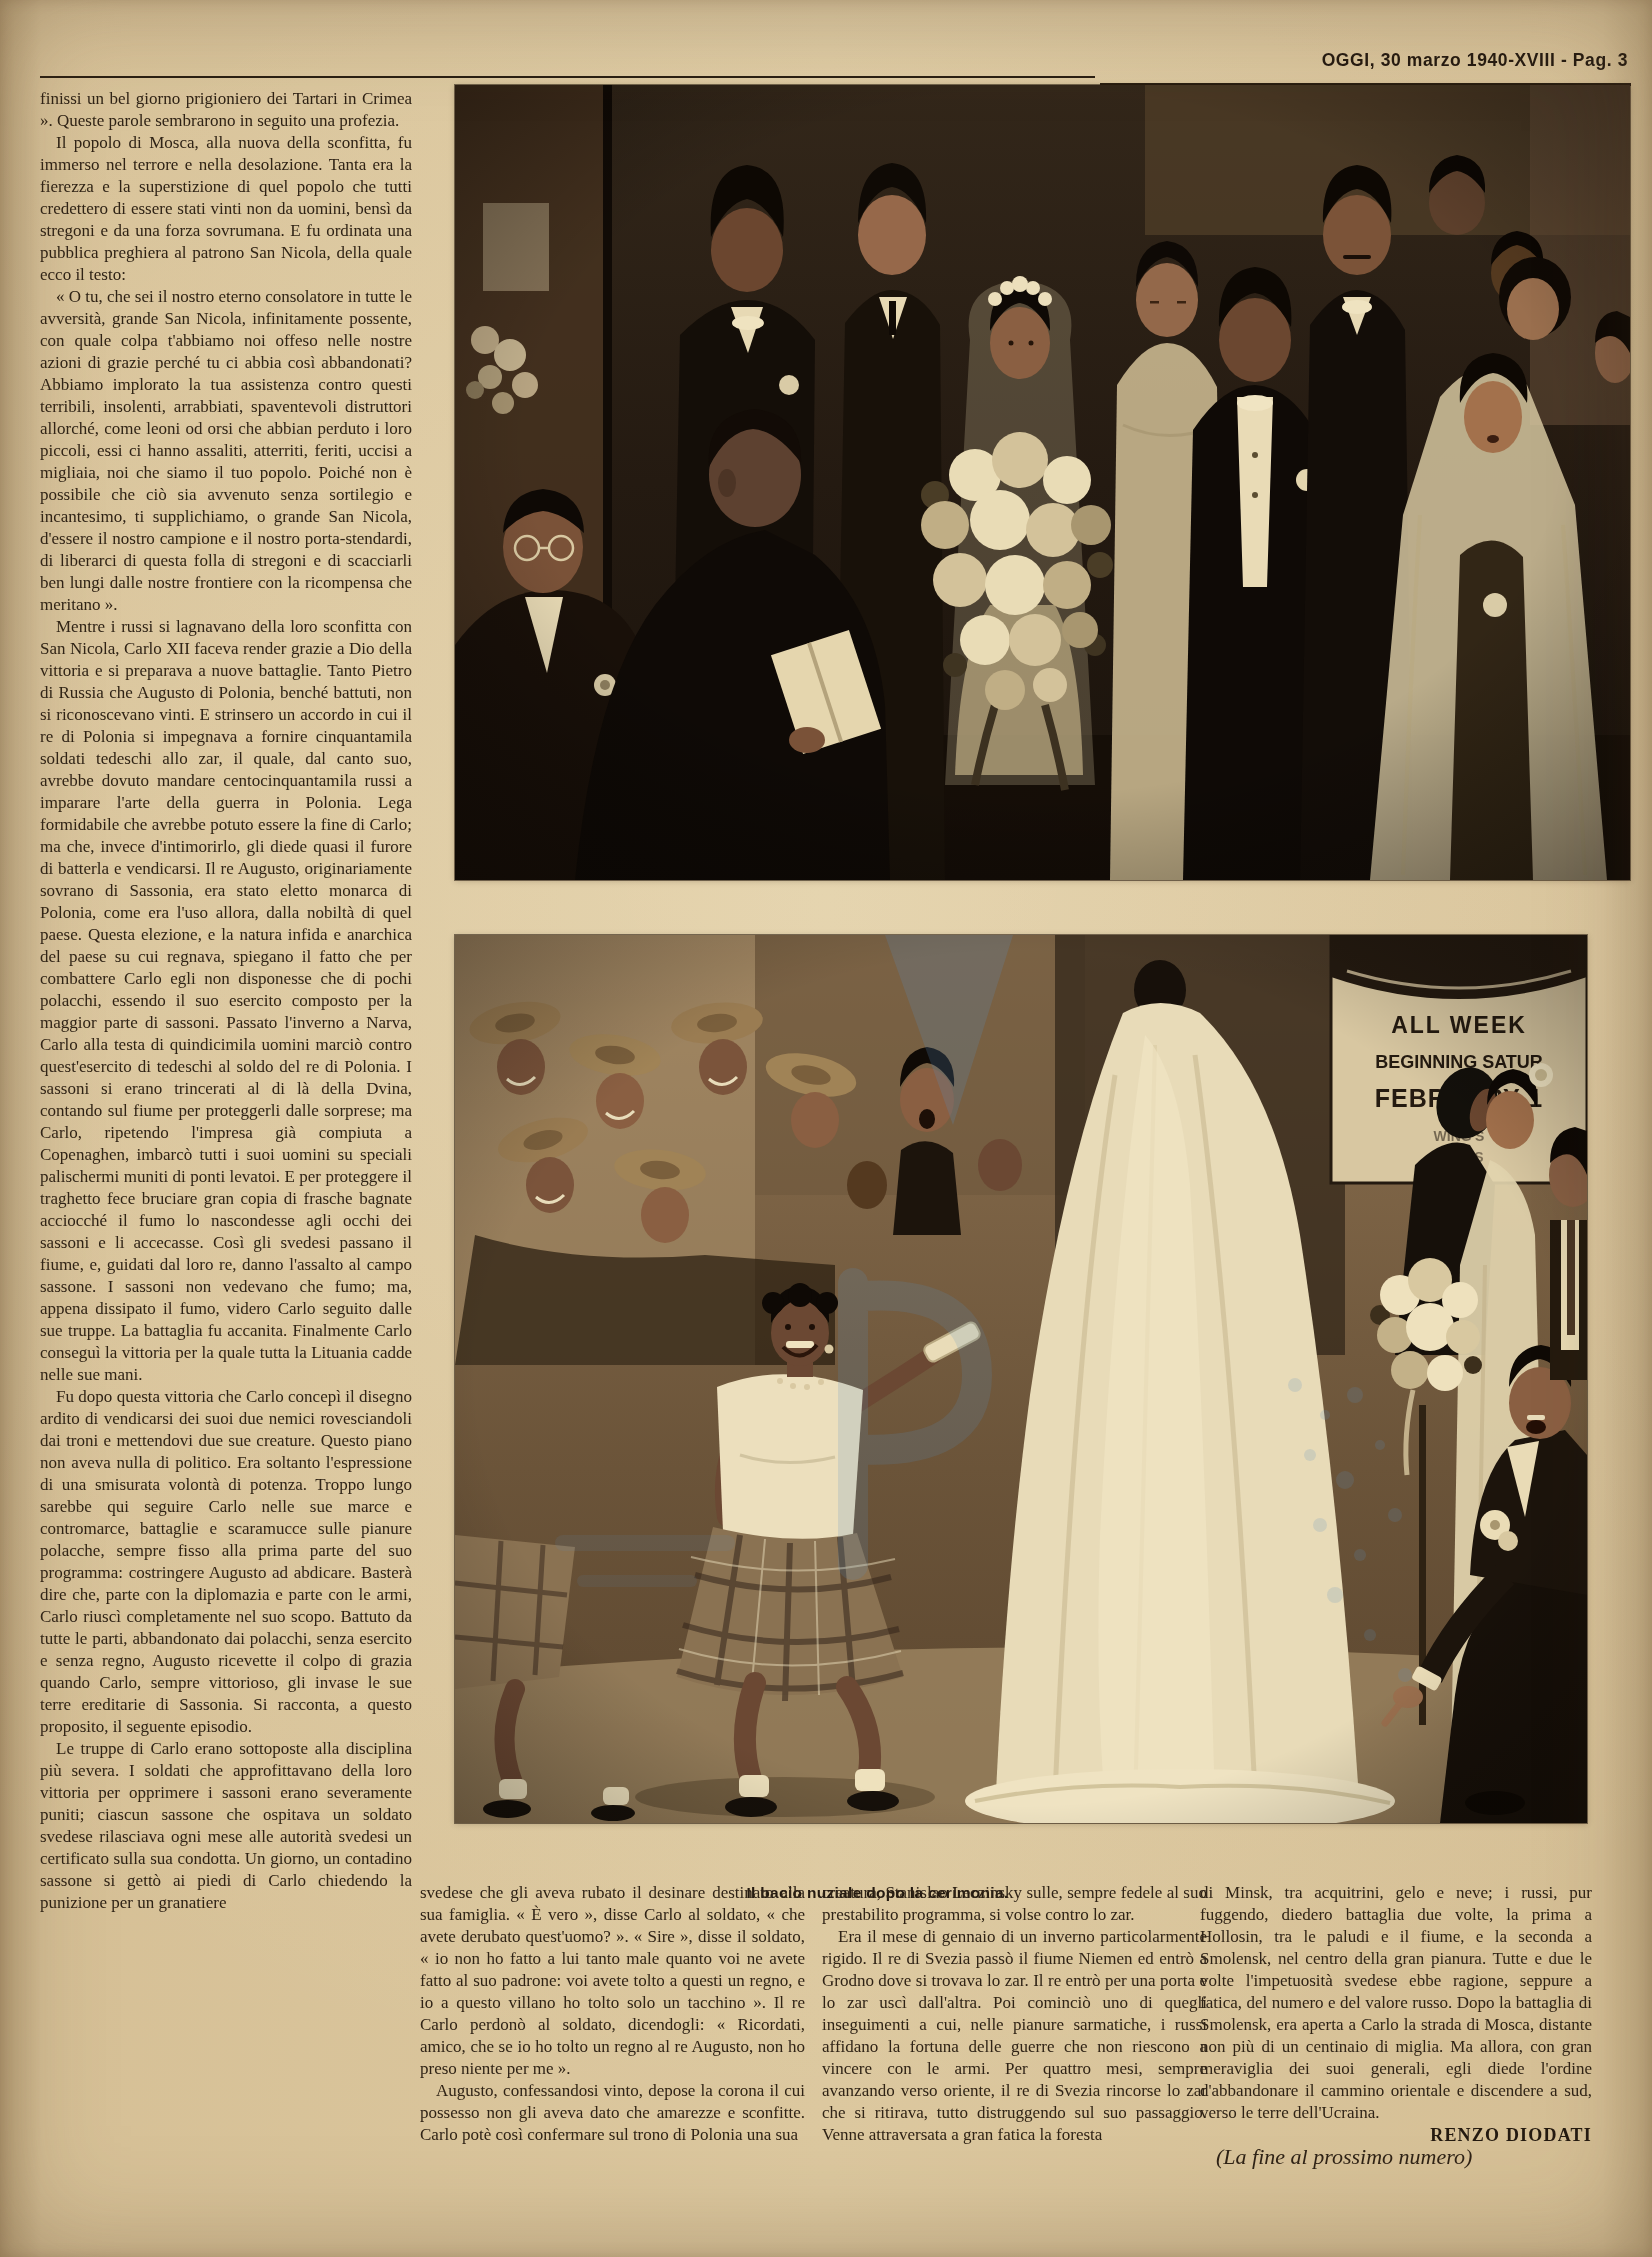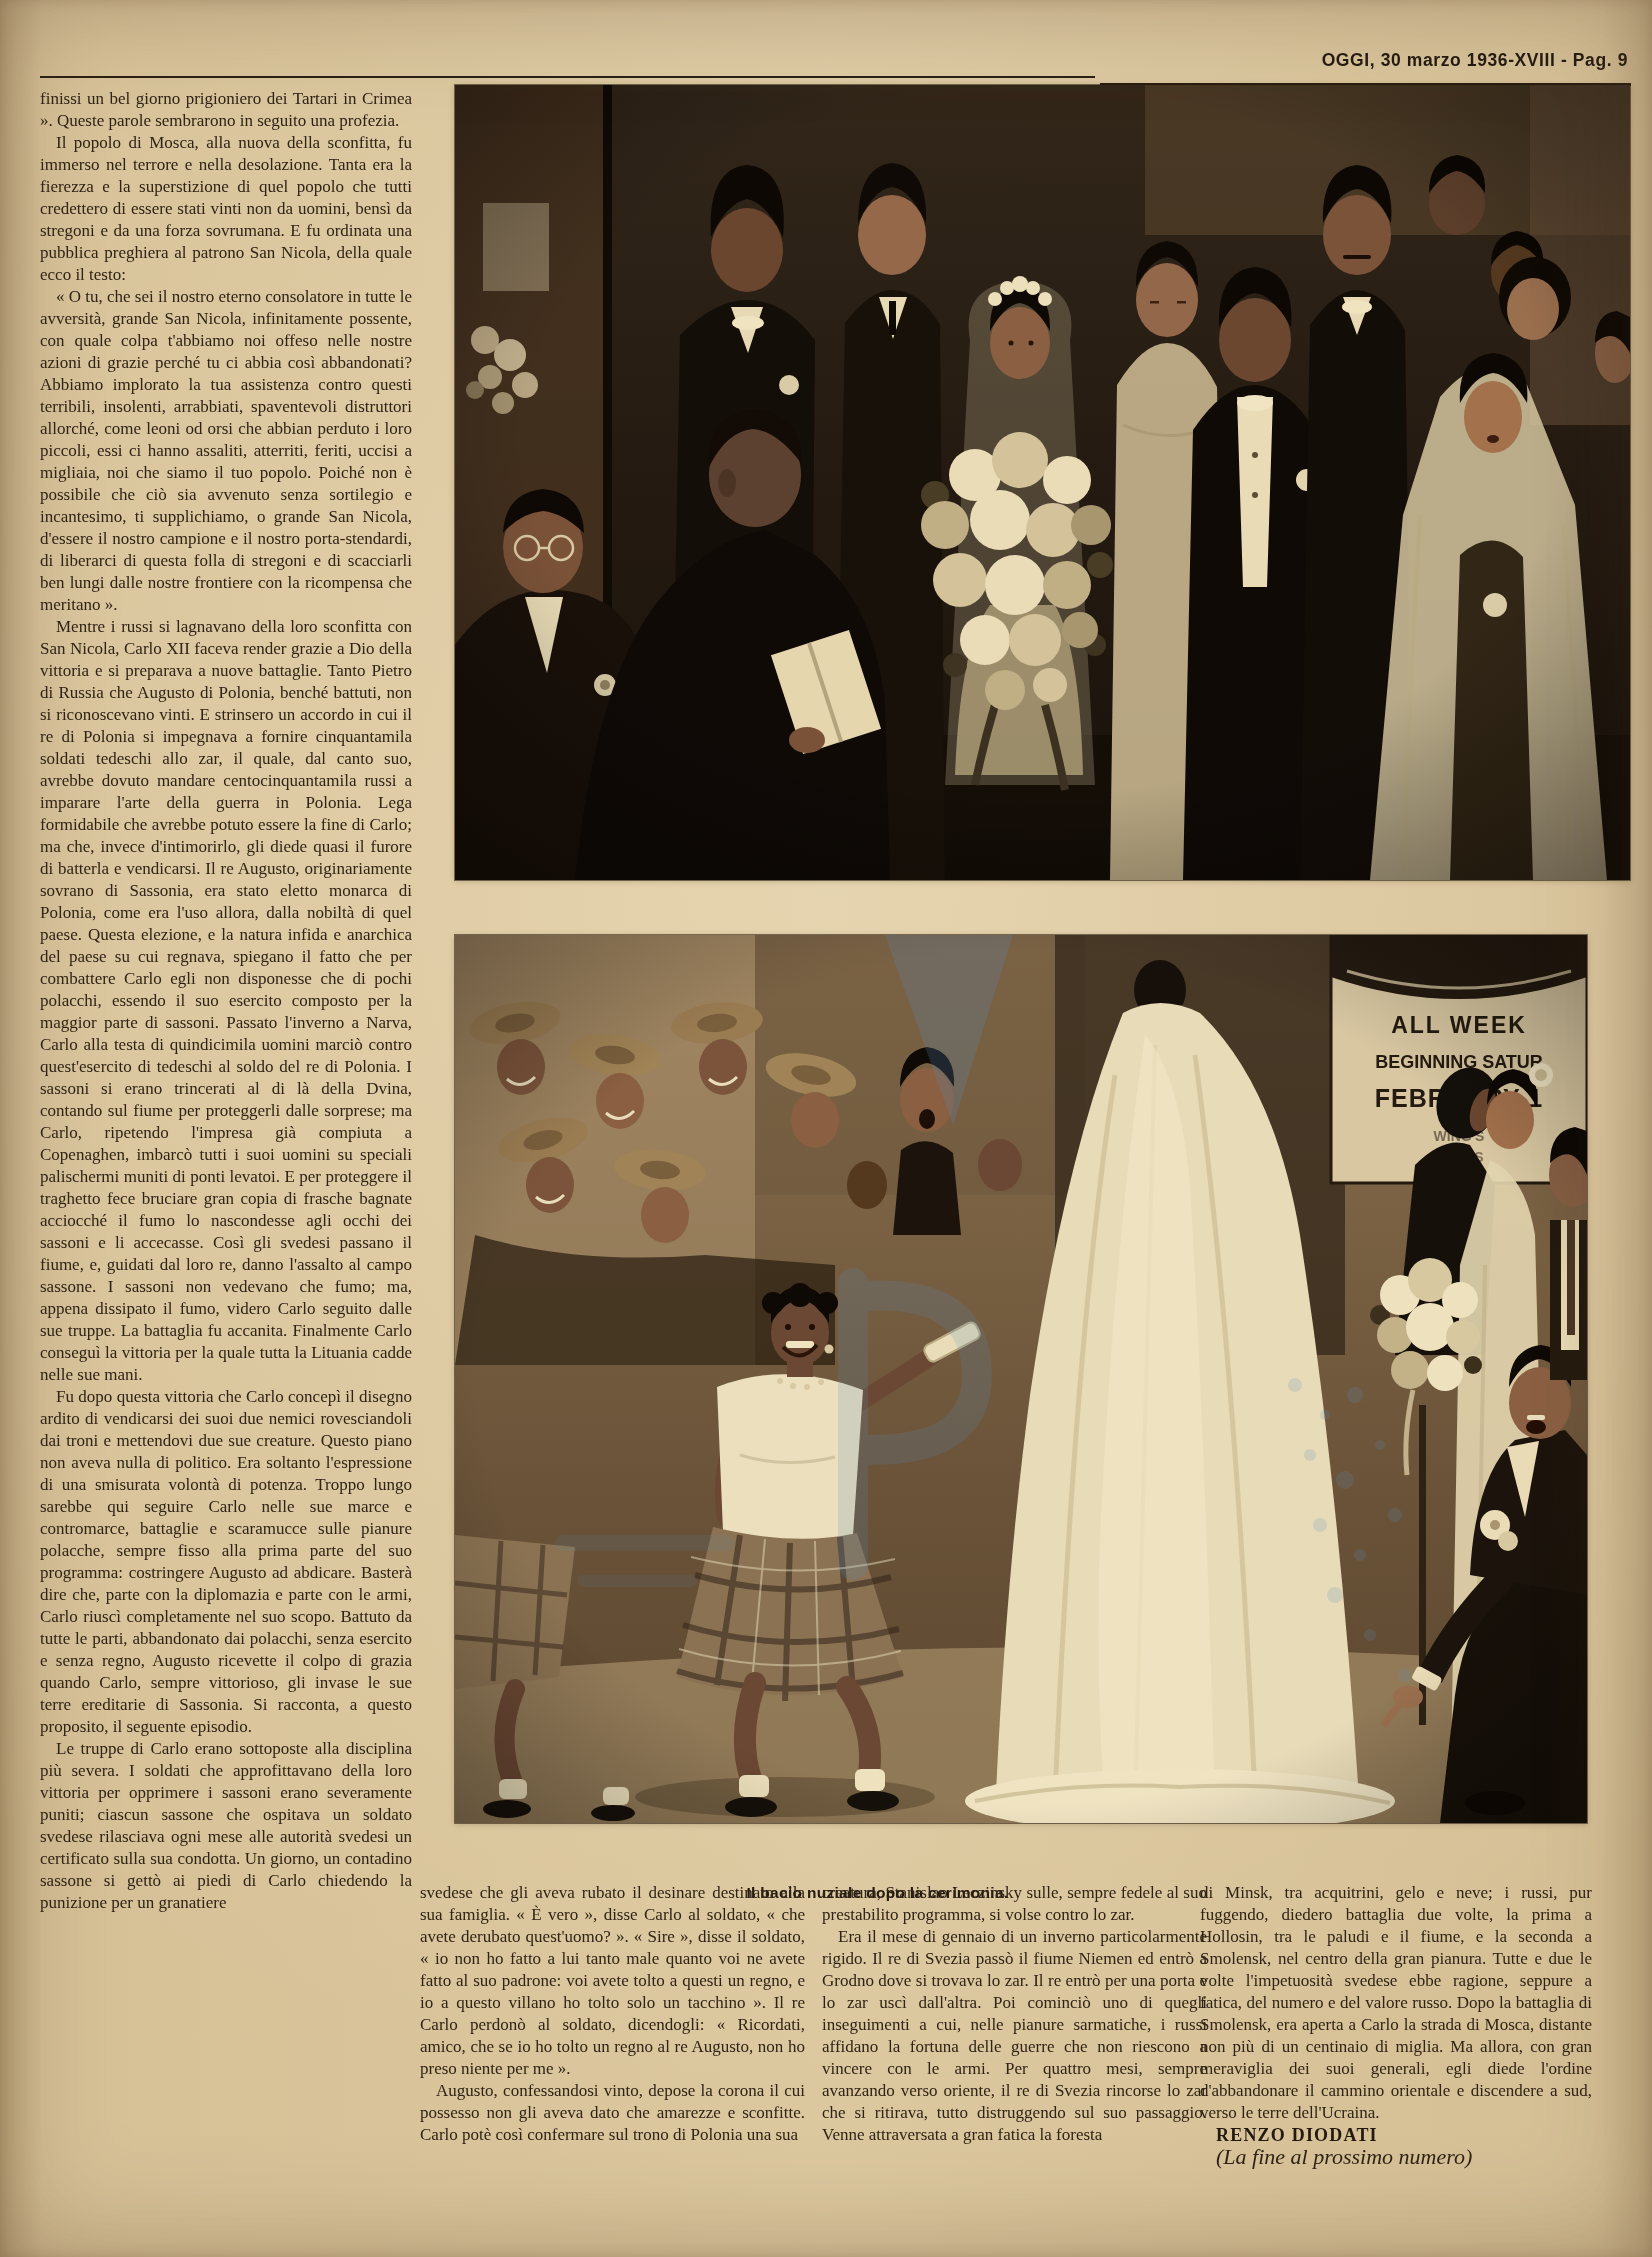--- a/index.html
+++ b/index.html
@@ -44,33 +44,33 @@
     font-weight:bold;font-size:15.5px;letter-spacing:.3px;color:#241a10;margin-top:44px;
   }
   .caption1{left:455px;top:893px;width:1175px;}
   .caption2{left:455px;top:1840px;width:845px;}
 
   .bcol{position:absolute;top:1882px;width:385px;}
   .bcol2{left:420px;}
   .bcol3{left:822px;}
   .bcol4{left:1200px;width:392px;}
   .byline{
-    margin-top:9px;font-weight:bold;font-size:18px;
+    margin-top:9px;text-align:right;font-weight:bold;font-size:18px;
     letter-spacing:1.2px;color:#241a10;text-indent:0;
   }
   .cont-note{margin-top:1px;text-align:left;font-style:italic;font-size:22px;text-indent:0;}
 
   .svg-label{font-family:"Liberation Sans","DejaVu Sans",sans-serif;font-weight:bold;}
 </style>
 </head>
 <body>
 
 <div class="page">
 
-  <div class="masthead">OGGI, 30 marzo 1936-XVIII - Pag. 9</div>
+  <div class="masthead">OGGI, 30 marzo 1940-XVIII - Pag. 3</div>
   <div class="rule-long"></div>
   <div class="rule-short"></div>
 
   <div class="col-left jtext">
     <p class="cont">finissi un bel giorno prigioniero dei Tartari in Crimea ». Queste parole sembrarono in seguito una profezia.</p>
     <p>Il popolo di Mosca, alla nuova della sconfitta, fu immerso nel terrore e nella desolazione. Tanta era la fierezza e la superstizione di quel popolo che tutti credettero di essere stati vinti non da uomini, bensì da stregoni e da una forza sovrumana. E fu ordinata una pubblica preghiera al patrono San Nicola, della quale ecco il testo:</p>
     <p class="sp">« O tu, che sei il nostro eterno consolatore in tutte le avversità, grande San Nicola, infinitamente possente, con quale colpa t'abbiamo noi offeso nelle nostre azioni di grazie perché tu ci abbia così abbandonati? Abbiamo implorato la tua assistenza contro questi terribili, insolenti, arrabbiati, spaventevoli distruttori allorché, come leoni od orsi che abbian perduto i loro piccoli, essi ci hanno assaliti, atterriti, feriti, uccisi a migliaia, noi che siamo il tuo popolo. Poiché non è possibile che ciò sia avvenuto senza sortilegio e incantesimo, ti supplichiamo, o grande San Nicola, d'essere il nostro campione e il nostro porta-stendardi, di liberarci di questa folla di stregoni e di scacciarli ben lungi dalle nostre frontiere con la ricompensa che meritano ».</p>
     <p class="sp">Mentre i russi si lagnavano della loro sconfitta con San Nicola, Carlo XII faceva render grazie a Dio della vittoria e si preparava a nuove battaglie. Tanto Pietro di Russia che Augusto di Polonia, benché battuti, non si riconoscevano vinti. E strinsero un accordo in cui il re di Polonia si impegnava a fornire cinquantamila soldati tedeschi allo zar, il quale, dal canto suo, avrebbe dovuto mandare centocinquantamila russi a imparare l'arte della guerra in Polonia. Lega formidabile che avrebbe potuto essere la fine di Carlo; ma che, invece d'intimorirlo, gli diede quasi il furore di batterla e vendicarsi. Il re Augusto, originariamente sovrano di Sassonia, era stato eletto monarca di Polonia, come era l'uso allora, dalla nobiltà di quel paese. Questa elezione, e la natura infida e anarchica del paese su cui regnava, spiegano il fatto che per combattere Carlo egli non disponesse che di pochi polacchi, essendo il suo esercito composto per la maggior parte di sassoni. Passato l'inverno a Narva, Carlo alla testa di quindicimila uomini marciò contro quest'esercito di tedeschi al soldo del re di Polonia. I sassoni si erano trincerati al di là della Dvina, contando sul fiume per proteggerli dalle sorprese; ma Carlo, ripetendo l'impresa già compiuta a Copenaghen, imbarcò tutti i suoi uomini su speciali palischermi muniti di ponti levatoi. E per proteggere il traghetto fece bruciare gran copia di frasche bagnate acciocché il fumo lo nascondesse agli occhi dei sassoni e li accecasse. Così gli svedesi passano il fiume, e, guidati dal loro re, danno l'assalto al campo sassone. I sassoni non vedevano che fumo; ma, appena dissipato il fumo, videro Carlo seguito dalle sue truppe. La battaglia fu accanita. Finalmente Carlo conseguì la vittoria per la quale tutta la Lituania cadde nelle sue mani.</p>
     <p>Fu dopo questa vittoria che Carlo concepì il disegno ardito di vendicarsi dei suoi due nemici rovesciandoli dai troni e mettendovi due sue creature. Questo piano non aveva nulla di politico. Era soltanto l'espressione di una smisurata volontà di potenza. Troppo lungo sarebbe qui seguire Carlo nelle sue marce e contromarce, battaglie e scaramucce sulle pianure polacche, sempre fisso alla prima parte del suo programma: costringere Augusto ad abdicare. Basterà dire che, parte con la diplomazia e parte con le armi, Carlo riuscì completamente nel suo scopo. Battuto da tutte le parti, abbandonato dai polacchi, senza esercito e senza regno, Augusto ricevette il colpo di grazia quando Carlo, sempre vittorioso, gli invase le sue terre ereditarie di Sassonia. Si racconta, a questo proposito, il seguente episodio.</p>
     <p>Le truppe di Carlo erano sottoposte alla disciplina più severa. I soldati che approfittavano della loro vittoria per opprimere i sassoni erano severamente puniti; ciascun sassone che ospitava un soldato svedese rilasciava ogni mese alle autorità svedesi un certificato sulla sua condotta. Un giorno, un contadino sassone si gettò ai piedi di Carlo chiedendo la punizione per un granatiere</p>

